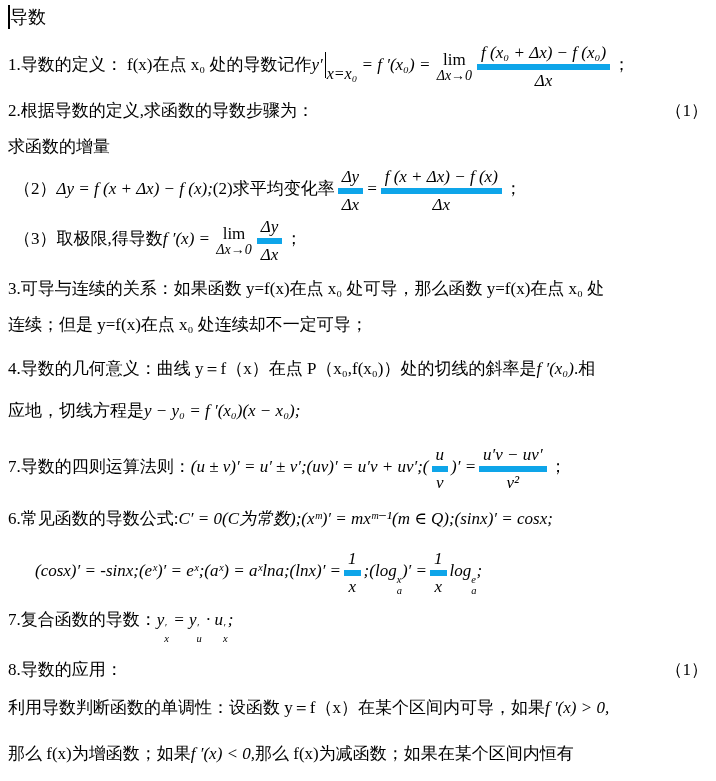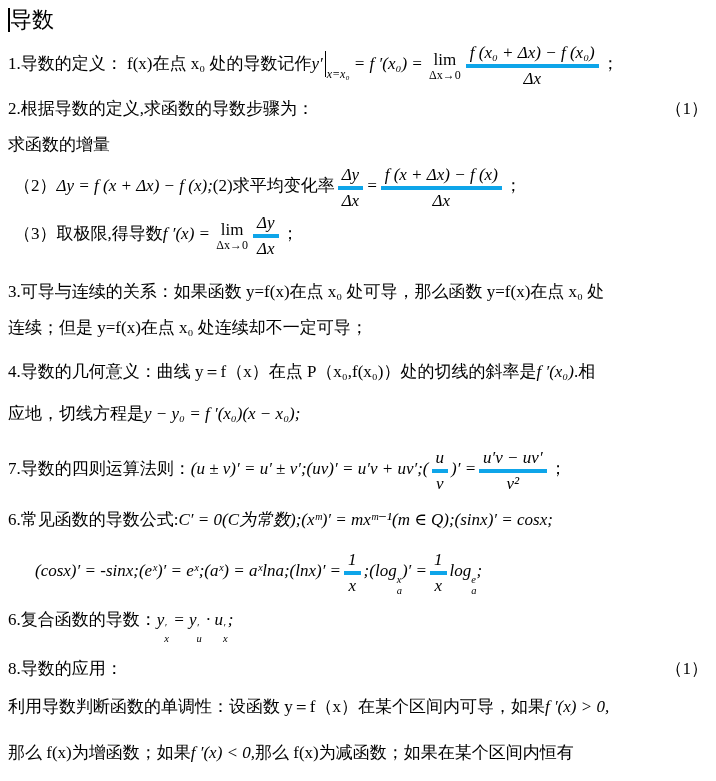--- a/index.html
+++ b/index.html
@@ -6,45 +6,45 @@
   body{
     width:716px;height:781px;overflow:hidden;box-sizing:border-box;
     font-family:"Liberation Serif","DejaVu Serif",serif;
     color:#000;font-size:17px;
   }
   .doc{padding:5px 8px 0 8px;position:relative;}
   .cn{font-family:"Liberation Serif","DejaVu Serif",serif;font-style:normal;}
   .mi{font-family:"Liberation Serif","DejaVu Serif",serif;font-style:italic;}
   .title-row{height:26px;margin-bottom:12px;}
   .caret{display:inline-block;width:2px;height:24px;background:#000;vertical-align:middle;margin-right:0px;}
-  .page-title{font-size:22px;vertical-align:middle;}
+  .page-title{font-size:18px;vertical-align:middle;}
   .para{margin:0 0 12px 0;}
   .para.clearfix{overflow:hidden;}
   .marker{float:right;}
   
   .frac{display:inline-block;vertical-align:middle;text-align:center;font-style:italic;margin:0 3px;line-height:1.15;}
-  .frac .fnum{display:block;padding:0 4px 1px;border-bottom:4px solid #0ea5e9;}
+  .frac .fnum{display:block;padding:0 4px 1px;border-bottom:6px solid #0ea5e9;}
   .frac .fden{display:block;padding:1px 4px 0;text-align:center;}
   
   .lim{display:inline-block;vertical-align:middle;text-align:center;margin:0 2px;line-height:1;}
   .lim .limtop{display:block;font-style:normal;font-size:17px;}
-  .lim .limsub{display:block;font-size:12px;margin-top:1px;}
+  .lim .limsub{display:block;font-size:14px;font-style:italic;margin-top:1px;}
   
   .evalbar{display:inline-block;width:1px;height:26px;background:#000;vertical-align:-8px;margin:0 1px 0 2px;}
-  .evalsub{font-size:12px;font-style:italic;vertical-align:-9px;letter-spacing:0;}
+  .evalsub{font-size:16px;font-style:italic;vertical-align:-9px;letter-spacing:0;}
   
   .ss{display:inline-flex;flex-direction:column;text-align:left;font-size:10.5px;line-height:1.05;vertical-align:-6px;font-style:italic;}
   .ss span{display:block;}
   .indent1{padding-left:6px;}
   .indent2{padding-left:27px;}
   .p1{margin-bottom:9px;}
   .p2{margin-bottom:13px;}
   .p3{margin-bottom:9px;}
   .p4{margin-bottom:3px;}
-  .p5{margin-bottom:22px;}
+  .p5{margin-bottom:13px;}
   .p6{margin-bottom:13px;}
   .p7{margin-bottom:21px;}
   .p8{margin-bottom:19px;}
   .p9{margin-bottom:23px;}
   .p10{margin-bottom:15px;}
   .p11{margin-bottom:19px;}
   .p12{}
   .p13{margin-bottom:13px;}
   .p14{margin-bottom:15px;}
   .p15{margin-bottom:23px;}
@@ -105,21 +105,21 @@
     <span class="mi">(cosx)′ = -sinx;(eˣ)′ = eˣ;(aˣ) = aˣlna;(lnx)′ =</span><span class="frac"><span class="fnum">1</span><span class="fden">x</span></span><span class="mi">;(log</span><span class="ss">
         <span>x</span>
         <span>a</span>
       </span><span class="mi">)′ =</span><span class="frac"><span class="fnum">1</span><span class="fden">x</span></span><span class="mi">log</span><span class="ss">
         <span>e</span>
         <span>a</span>
       </span><span class="mi">;</span>
   </div>
 
   <div class="para p13">
-    <span class="cn">6.复合函数的导数：</span><span class="mi">y</span><span class="ss">
+    <span class="cn">7.复合函数的导数：</span><span class="mi">y</span><span class="ss">
         <span>′</span>
         <span>x</span>
       </span><span class="mi"> = </span><span class="mi">y</span><span class="ss">
         <span>′</span>
         <span>u</span>
       </span><span class="mi"> · </span><span class="mi">u</span><span class="ss">
         <span>′</span>
         <span>x</span>
       </span><span class="mi">;</span>
   </div>

